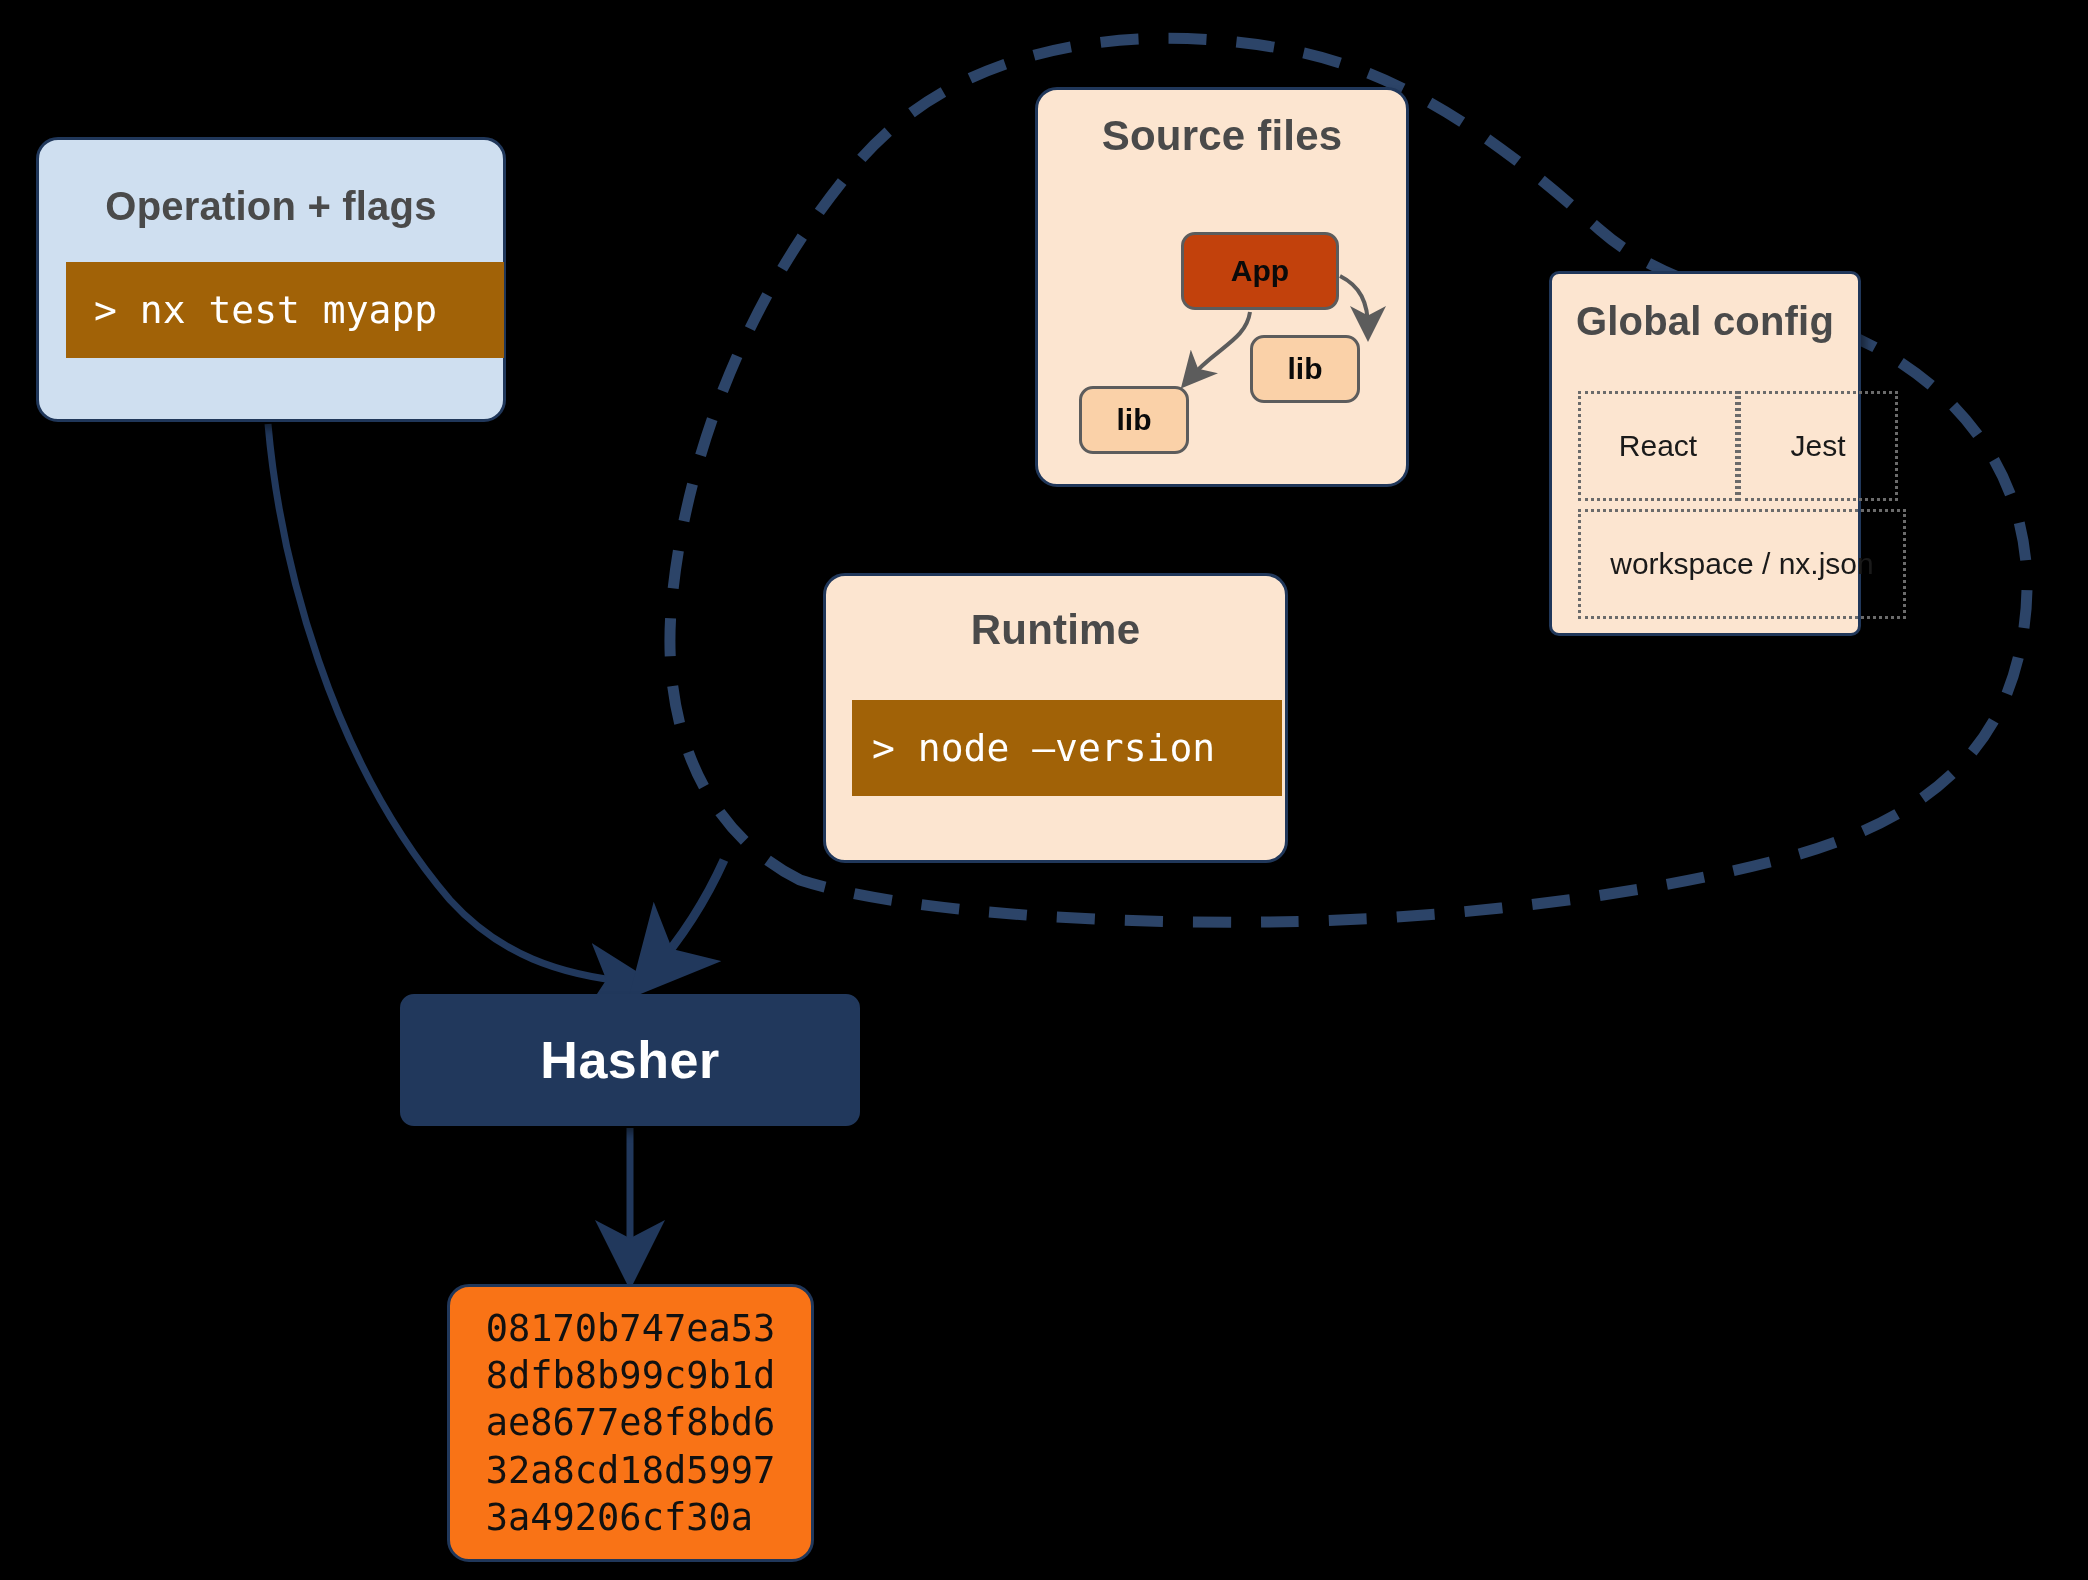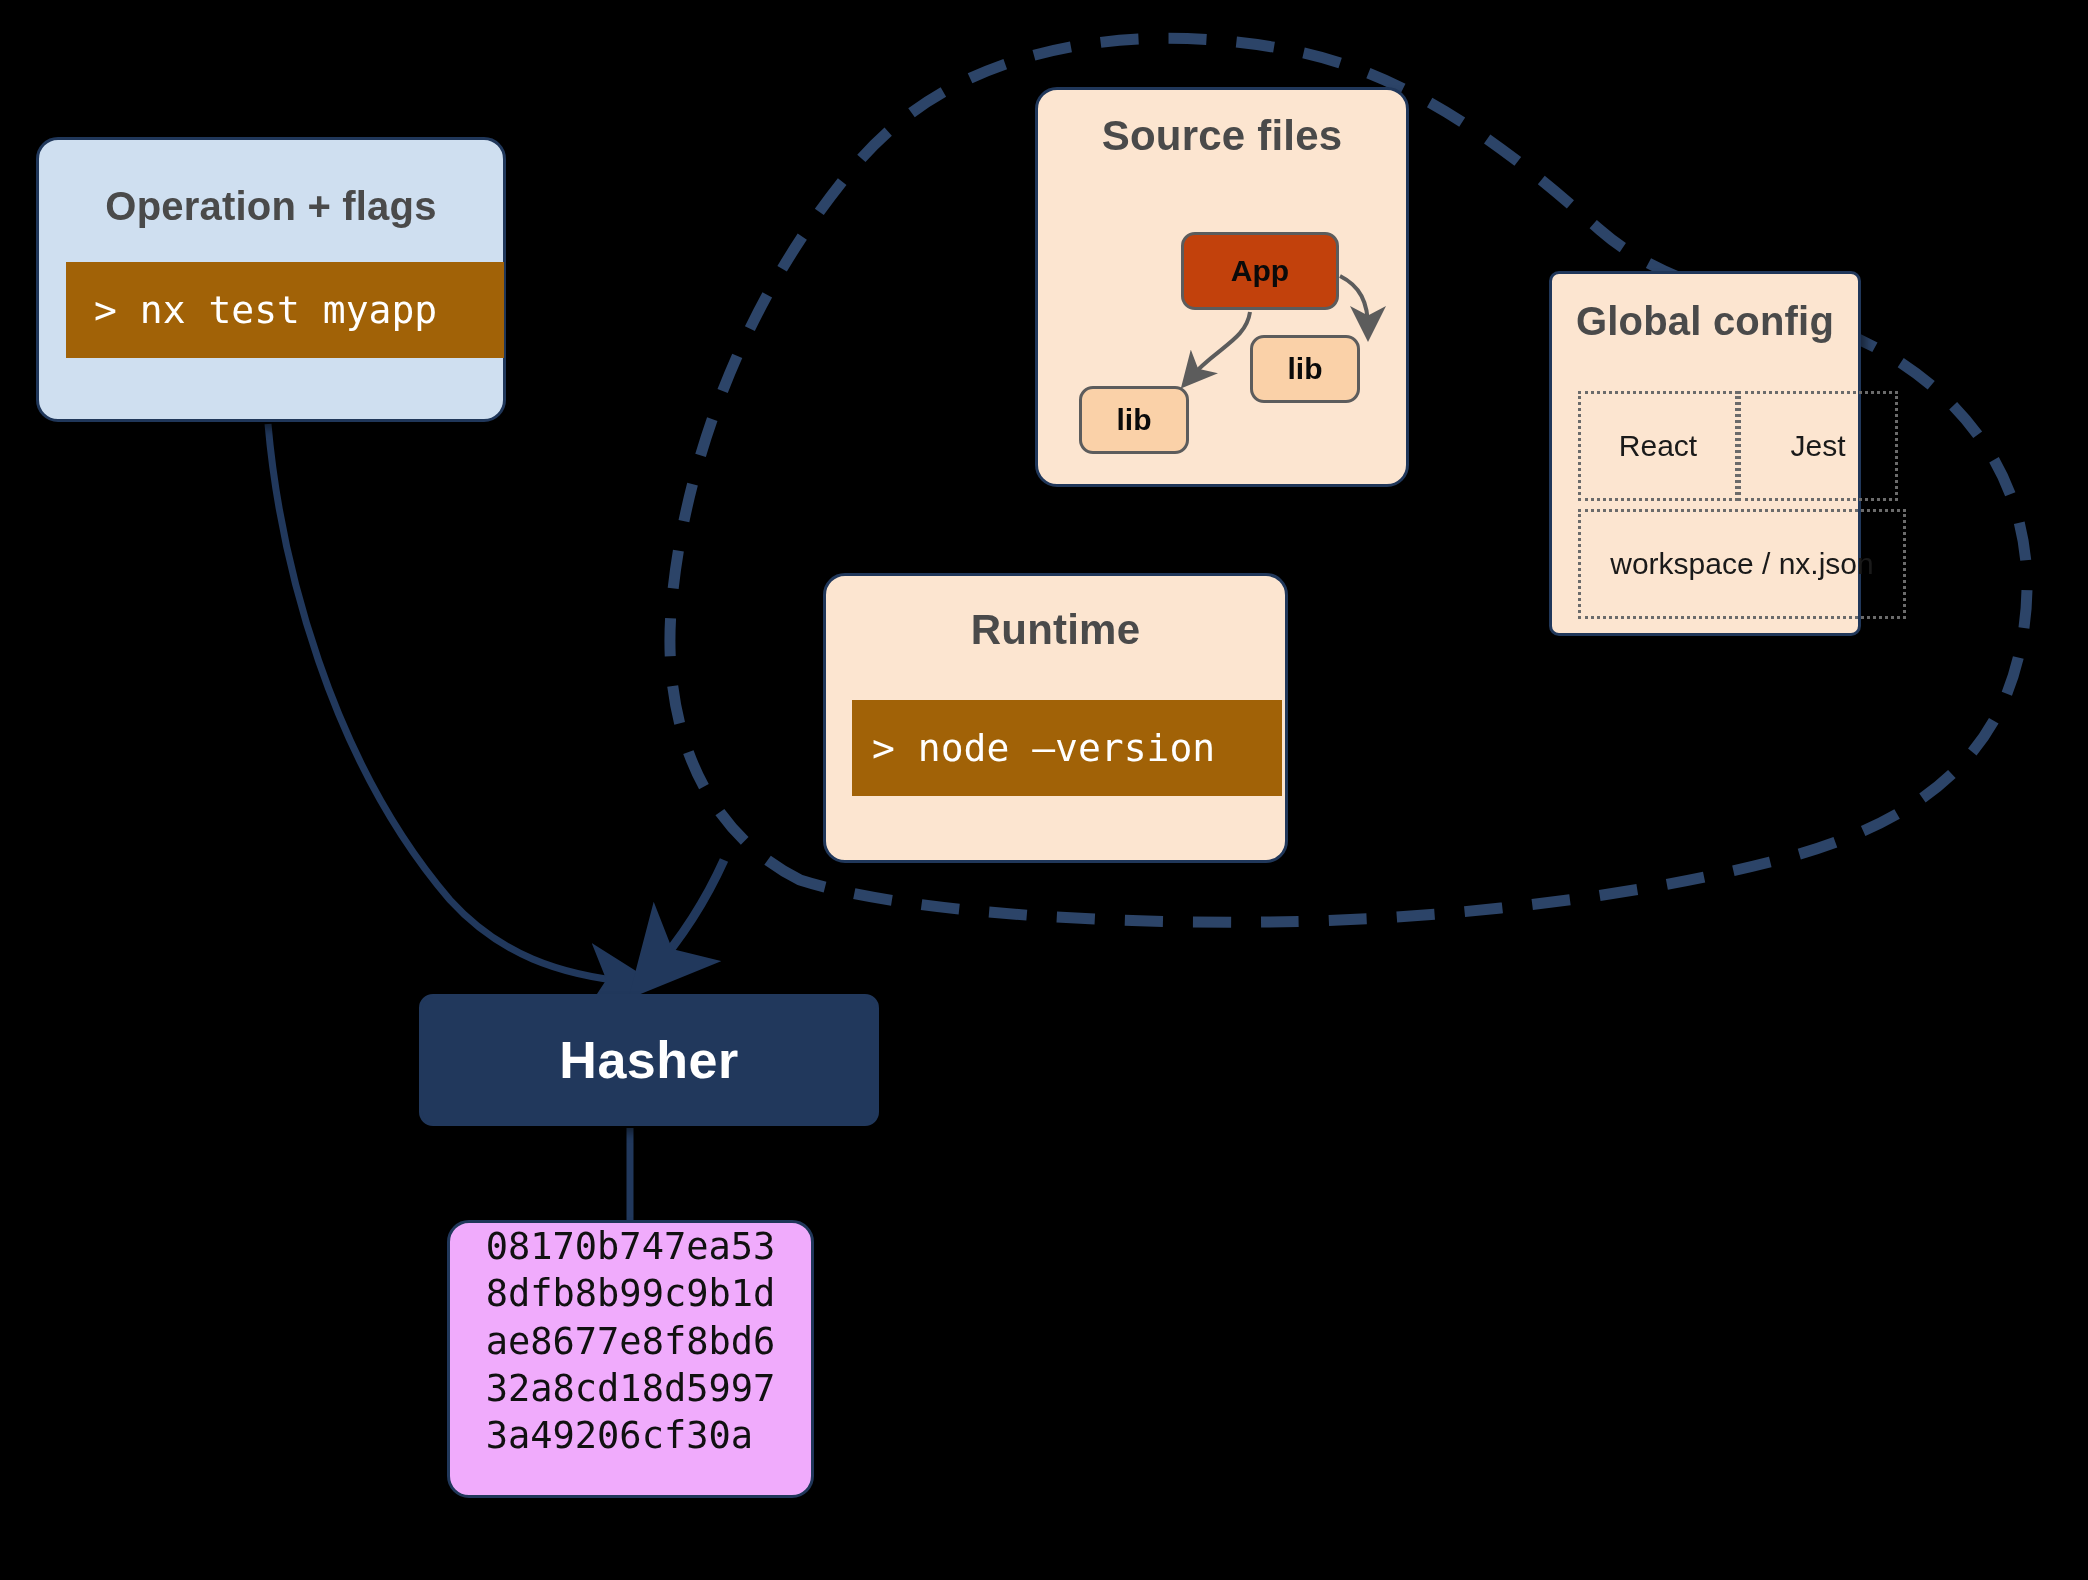--- a/index.html
+++ b/index.html
@@ -138,37 +138,37 @@
   
   #hasher-node {
     left: 400px; top: 994px;
     width: 460px; height: 132px;
     background: #21385c;
     border: 3px solid #21385c;
     border-radius: 14px;
     display: flex;
     align-items: center;
     justify-content: center;
-    margin-left: 19px;
   }
   #hasher-label {
     color: #ffffff;
     font-size: 52px;
     font-weight: bold;
     letter-spacing: .5px;
   }
 
   
   #hash-node {
-    left: 447px; top: 1220px;
+    left: 447px; top: 1284px;
     width: 367px; height: 278px;
-    background: #f0abfc;
-    border: 3px solid #20375a;
-    border-radius: 22px;
-    display: flex;
+    background: #f97316;
+    border: 3px solid #20375a;
+    border-radius: 22px;
+    display: flex;
+    align-items: center;
     justify-content: center;
   }
   #hash-text {
     font-family: "DejaVu Sans Mono", "Liberation Mono", monospace;
     font-size: 37px;
     line-height: 1.28;
     color: #111111;
     white-space: pre;
     text-align: left;
   }

